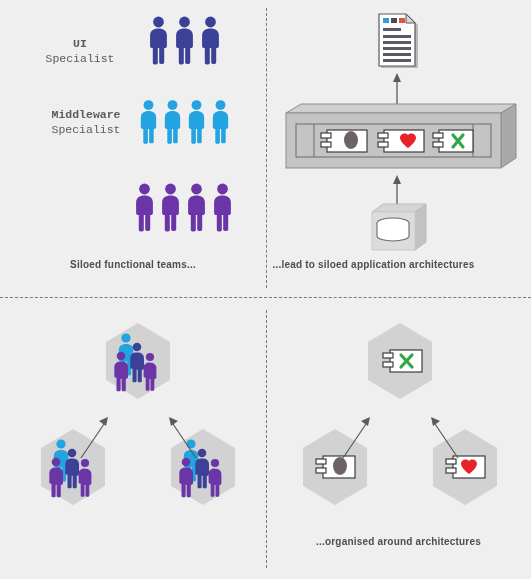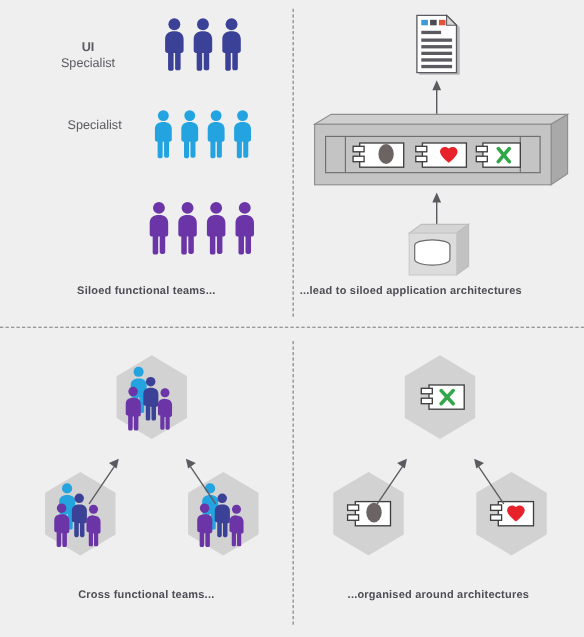--- a/index.html
+++ b/index.html
@@ -56,20 +56,21 @@
     white-space: nowrap;
   }
   
   .rowlabel {
     position: absolute;
     text-align: center;
     font-size: 11.5px;
     color: #5a5a62;
     line-height: 15px;
     width: 120px;
+    font-family: Liberation Mono, monospace;
   }
   .rowlabel .l1 { font-weight: bold; display:block; }
   .rowlabel .l2 { font-weight: normal; display:block; }
 
   .people-row { position: absolute; display: flex; align-items: flex-end; }
   .people-row .p { margin-right: 3px; }
 
   svg { display: block; overflow: visible; }
 </style>
 </head>
@@ -108,20 +109,21 @@
         <svg width="23" height="48" viewBox="0 0 23 48">
             <g fill="#3b4196">
               <circle cx="11.5" cy="6" r="5.4"></circle>
               <path d="M11.5 12.5c-5 0-8.4 2.4-8.4 7.2v10.2c0 1.3 1 2.2 2.2 2.2h0.5v14.6c0 1 0.8 1.7 1.8 1.7h1.4c1 0 1.8-0.7 1.8-1.7V32.1h1.4v14.1c0 1 0.8 1.7 1.8 1.7h1.4c1 0 1.8-0.7 1.8-1.7V32.1h0.5c1.2 0 2.2-0.9 2.2-2.2V19.7c0-4.8-3.4-7.2-8.4-7.2z"></path>
             </g>
           </svg>
       </span>
     </div>
 
     <div class="rowlabel" style="left:26px;top:107px;">
+      <span class="l1">Middleware</span>
       <span class="l2">Specialist</span>
     </div>
     <div class="people-row" style="left:138px;top:99px;">
       <span class="p">
         <svg width="21" height="45" viewBox="0 0 23 48">
             <g fill="#23a3e0">
               <circle cx="11.5" cy="6" r="5.4"></circle>
               <path d="M11.5 12.5c-5 0-8.4 2.4-8.4 7.2v10.2c0 1.3 1 2.2 2.2 2.2h0.5v14.6c0 1 0.8 1.7 1.8 1.7h1.4c1 0 1.8-0.7 1.8-1.7V32.1h1.4v14.1c0 1 0.8 1.7 1.8 1.7h1.4c1 0 1.8-0.7 1.8-1.7V32.1h0.5c1.2 0 2.2-0.9 2.2-2.2V19.7c0-4.8-3.4-7.2-8.4-7.2z"></path>
             </g>
           </svg>
@@ -308,21 +310,20 @@
       <g>
         <line x1="81" y1="149" x2="104" y2="115" stroke="#5a5a60" stroke-width="1.2"></line>
         <polygon points="108,108 99,112 106,117" fill="#5a5a60"></polygon>
       </g>
       <g>
         <line x1="196" y1="149" x2="173" y2="115" stroke="#5a5a60" stroke-width="1.2"></line>
         <polygon points="169,108 178,112 171,117" fill="#5a5a60"></polygon>
       </g>
     </svg>
 
-    <div class="caption" style="left:0;top:239px;width:266px;">Cross functional teams...</div>
   </div>
 
   <div class="quad" style="left:266px;top:297px;width:265px;height:282px;">
     <svg width="265" height="240" style="position:absolute;left:0;top:12px;">
 
       <g>
         <polygon points="134,14 166,33 166,71 134,90 102,71 102,33" fill="#d2d2d2"></polygon>
         <g>
           <rect x="124" y="41" width="32" height="22" fill="#ffffff" stroke="#3d3d3d" stroke-width="1.2"></rect>
           <rect x="117" y="44" width="10" height="5" fill="#ffffff" stroke="#3d3d3d" stroke-width="1.2"></rect>

